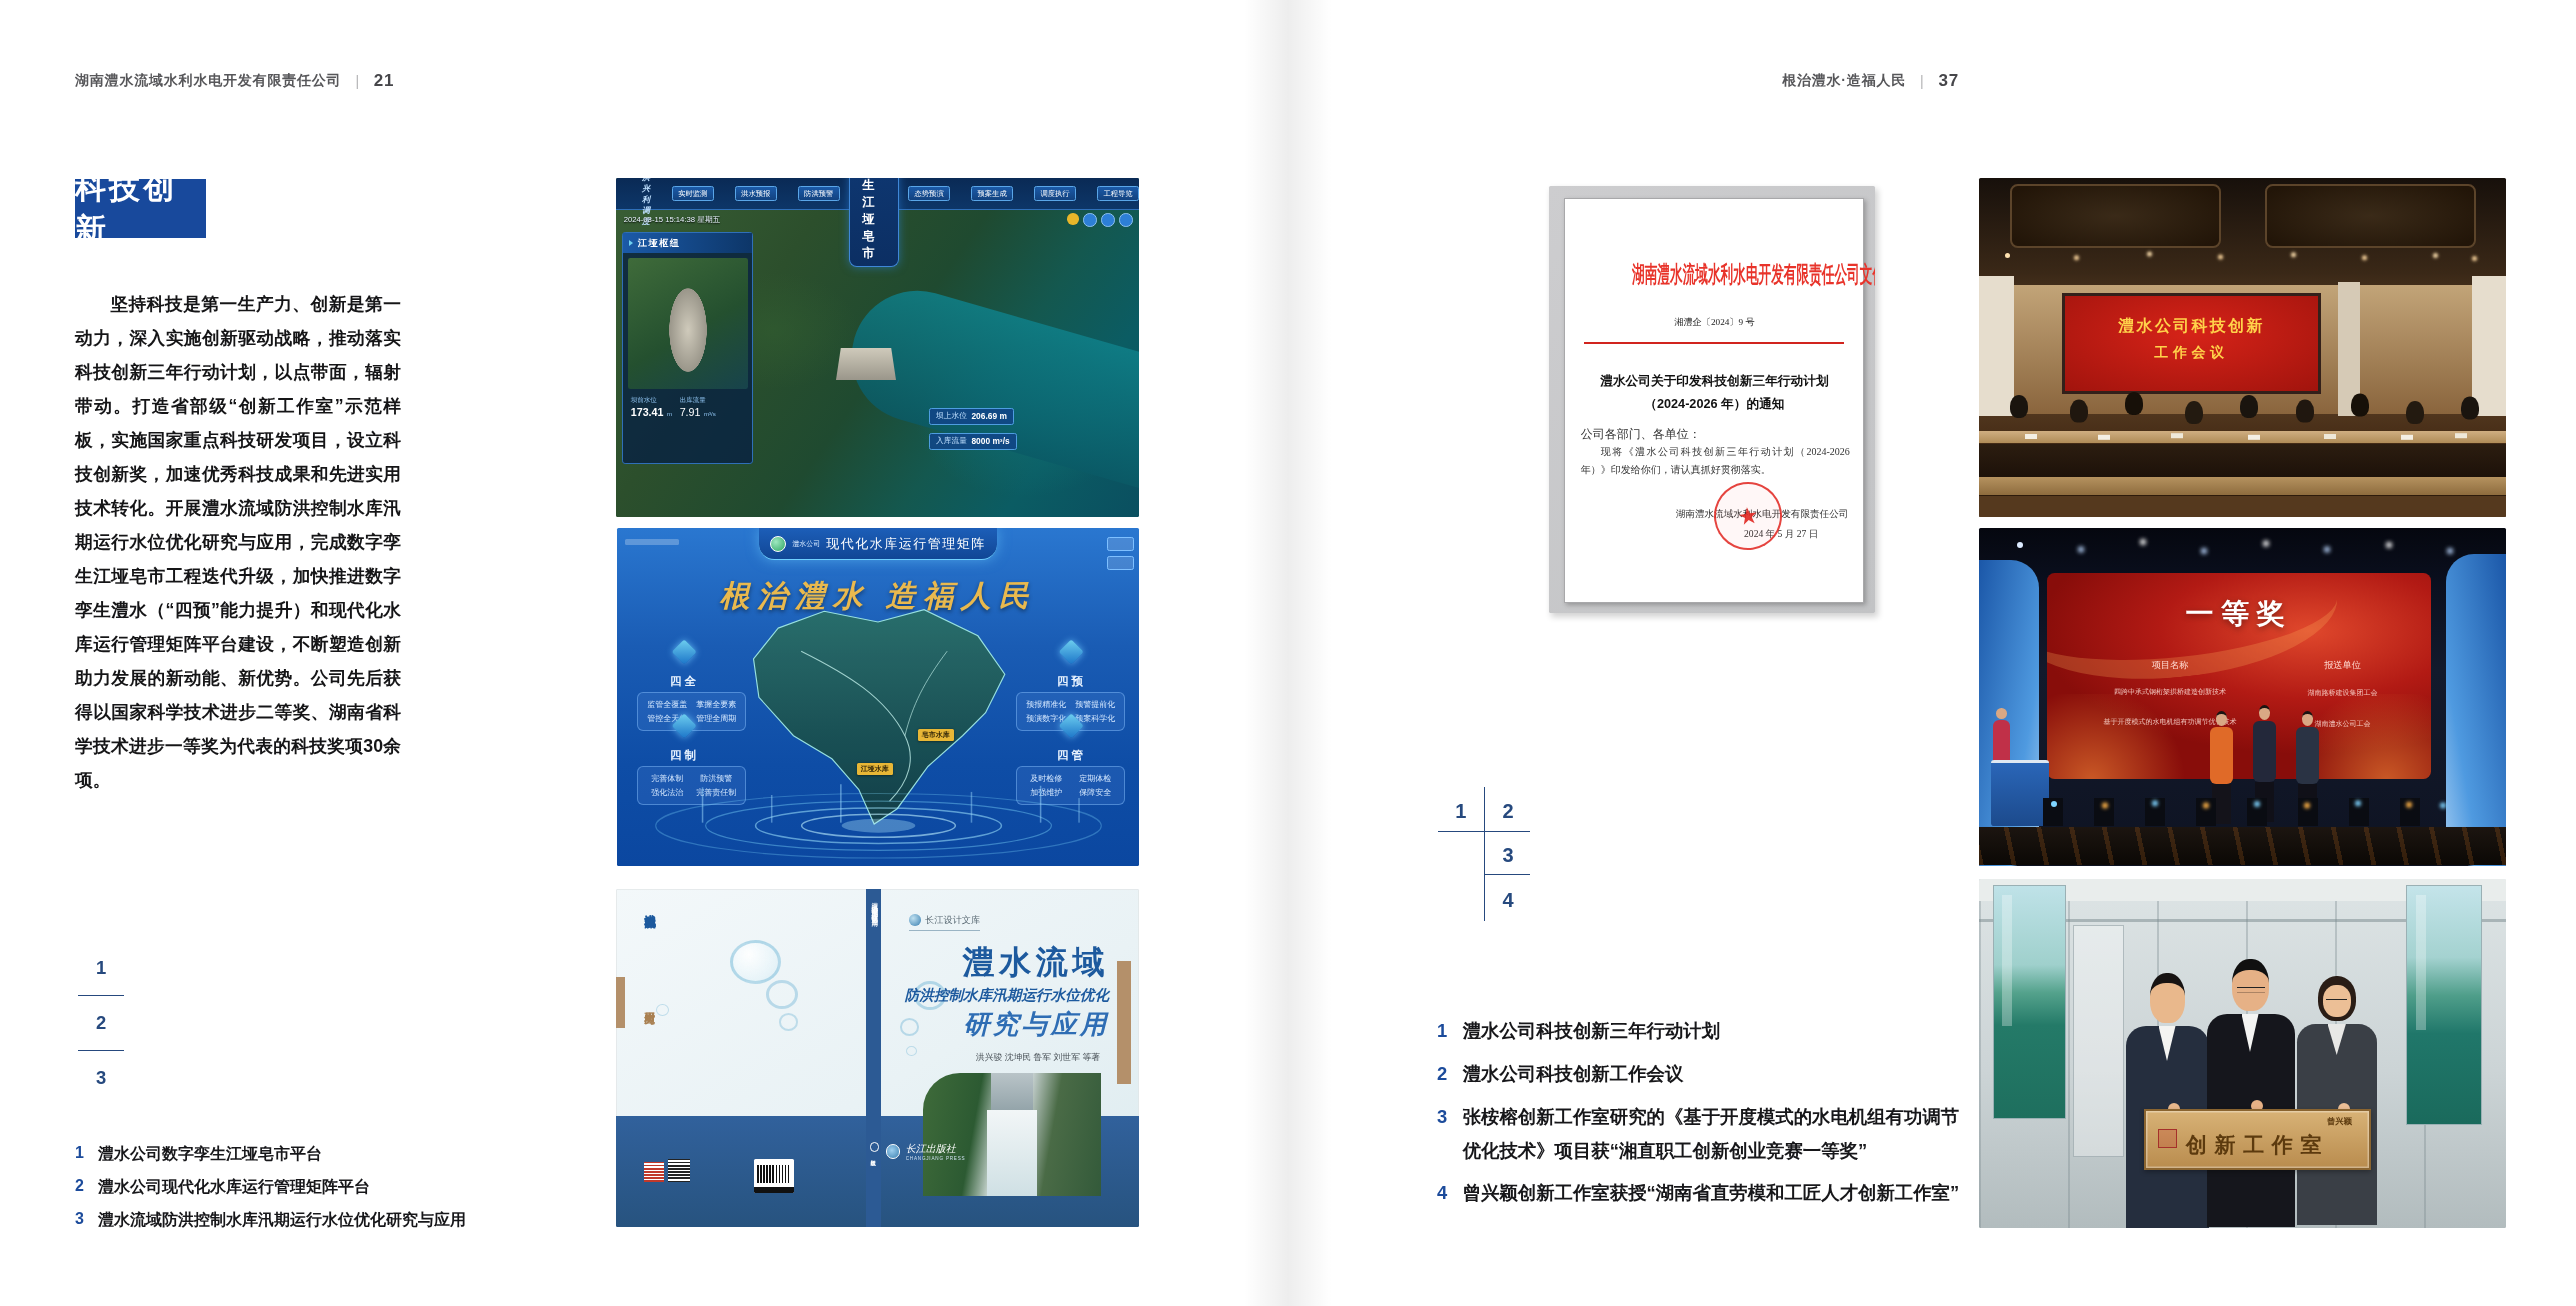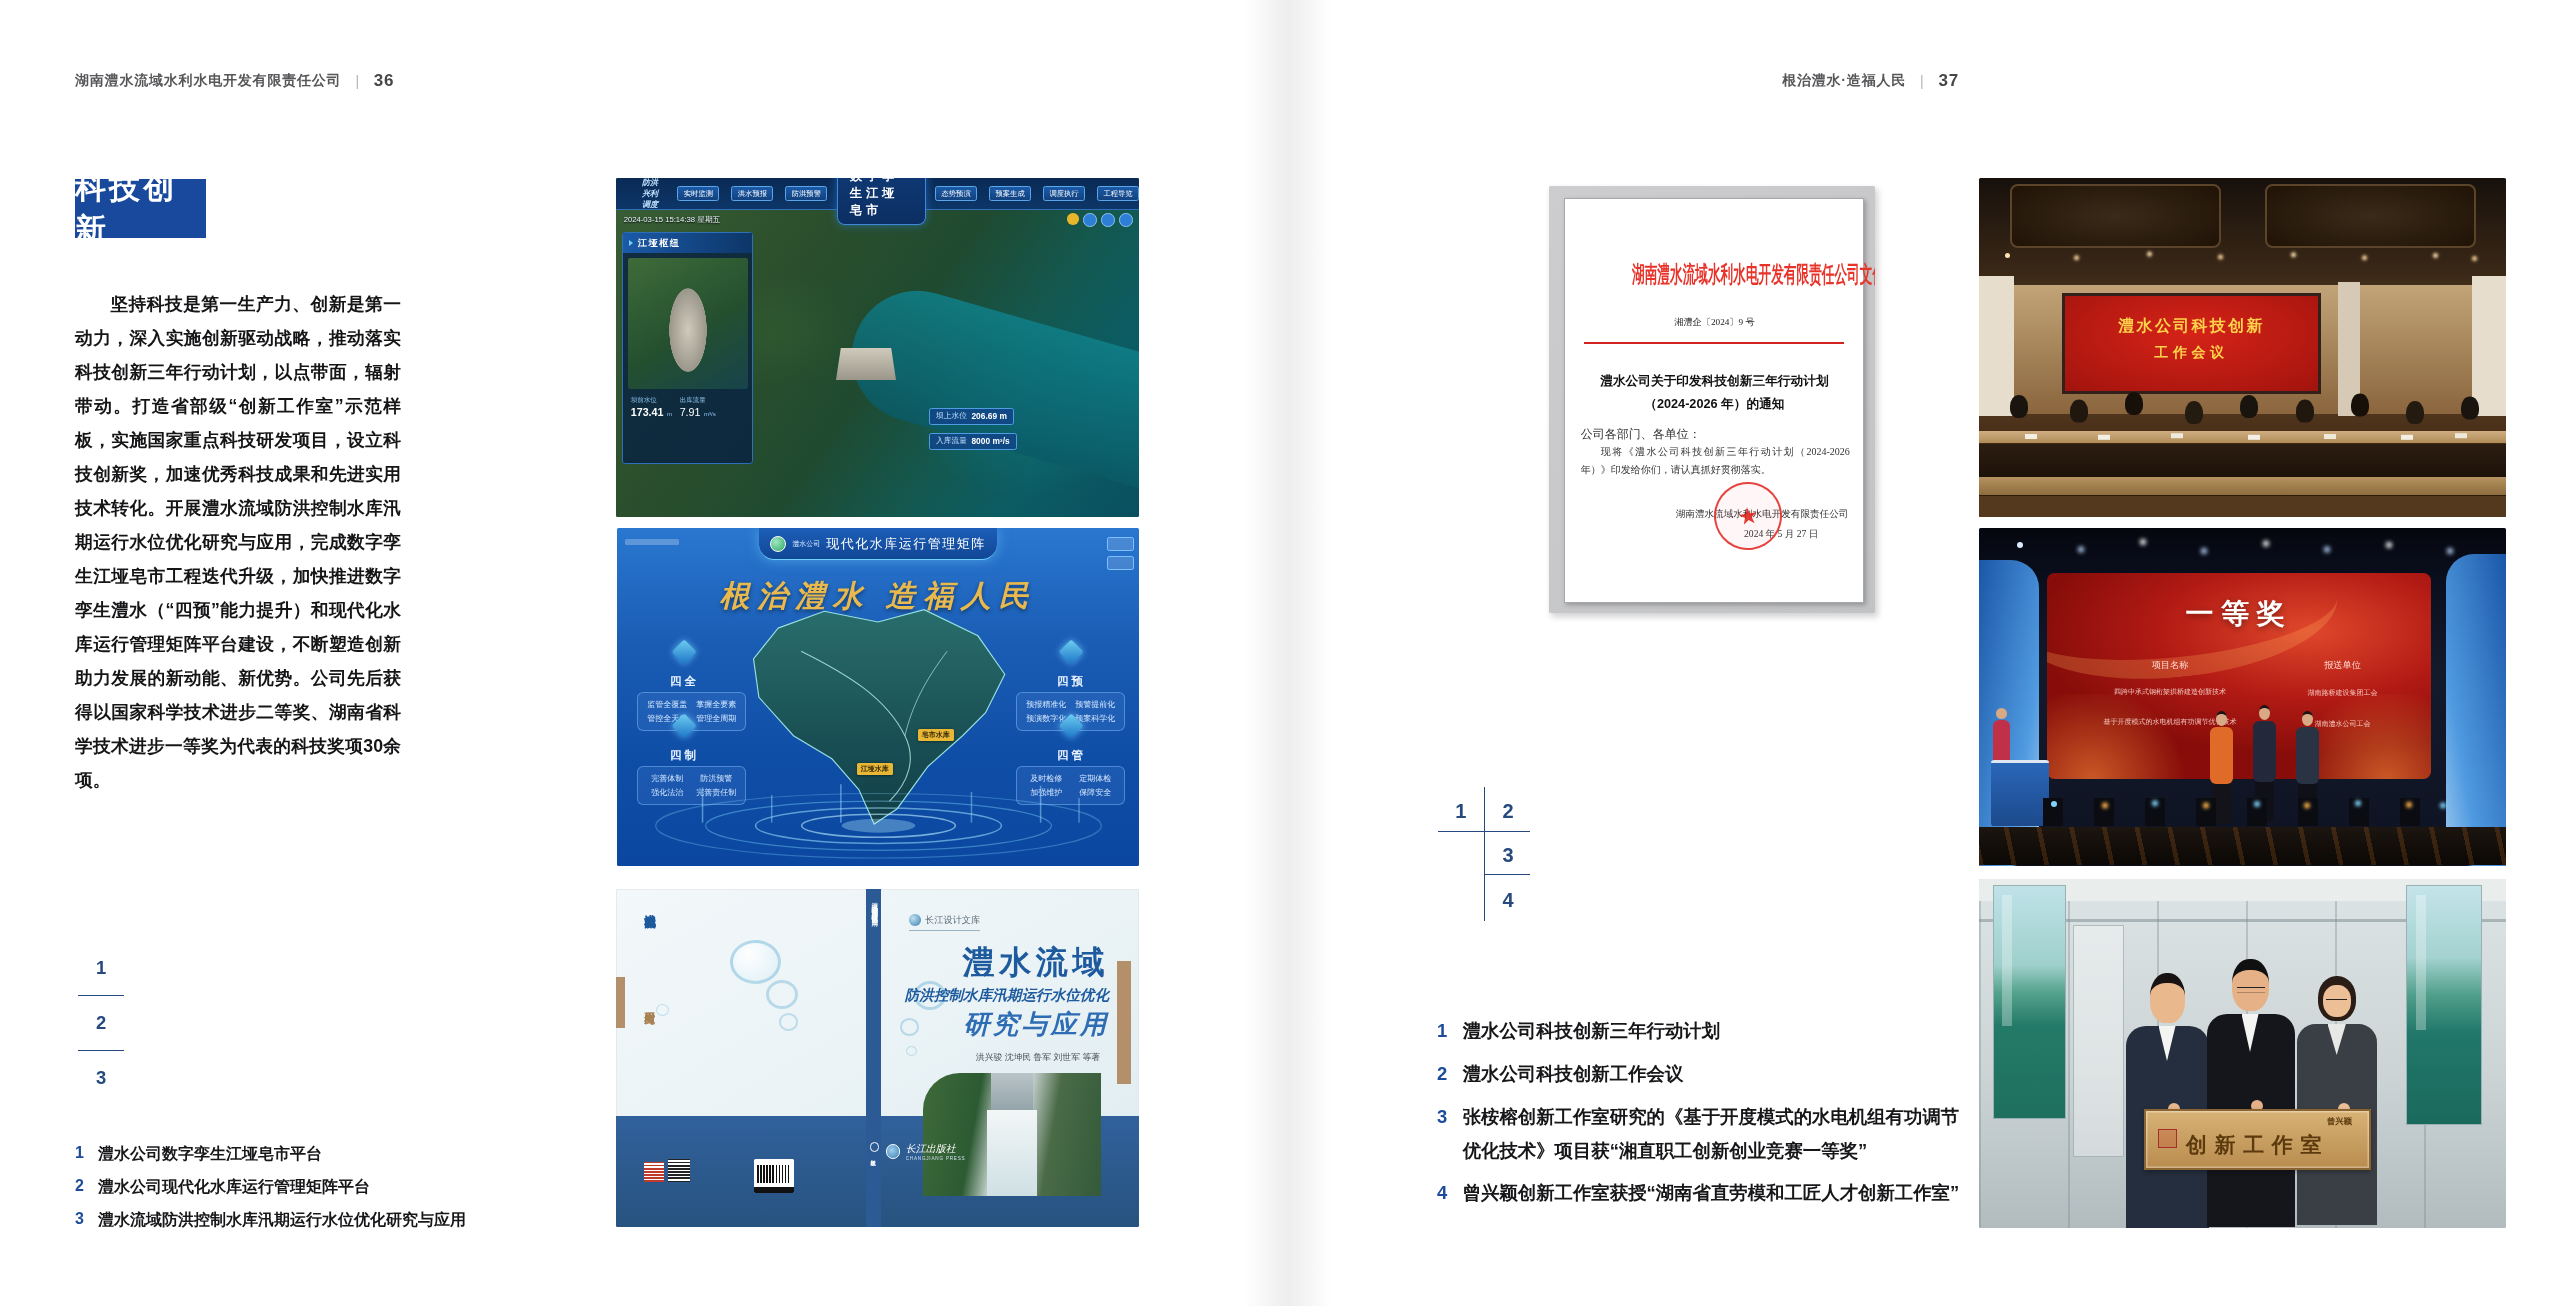--- a/index.html
+++ b/index.html
@@ -12,21 +12,21 @@
   .badge{background:#18499c;color:#fff;display:flex;align-items:center;justify-content:center;
          font-weight:700;font-size:31px;letter-spacing:3.1px}
   .para{font-size:17.7px;line-height:34px;font-weight:600;color:#151517;text-align:justify;text-indent:2em}
   .fidx{font-weight:700;color:#26497e}
   .fline{background:#26497e;height:1.2px}
   .cap{display:flex;align-items:flex-start}
   .cap .n{color:#1c4b9b;font-weight:700;flex:0 0 auto}
   .cap .t{color:#17171a;font-weight:700}
   .fig{position:absolute;overflow:hidden;border-radius:1.5px}
   .tab{font-size:7.3px;color:#fff;padding:1.5px 5.4px;background:linear-gradient(#1b5aa8,#12427f);
-       border:0.8px solid #5aa6e8;border-radius:2.3px;margin-left:12px;white-space:nowrap}
+       border:0.8px solid #5aa6e8;border-radius:2.3px;margin-left:21px;white-space:nowrap}
   .chip{position:absolute;background:#e8b736;color:#33280a;font-size:7px;font-weight:700;
         padding:0.8px 3.8px;border-radius:1.5px;white-space:nowrap;box-shadow:0 0.8px 2.3px rgba(0,0,0,.4)}
   .corner-label{font-size:11.5px;font-weight:700;color:#eaf4ff;letter-spacing:3.1px;text-align:center}
   .corner-box{display:grid;grid-template-columns:1fr 1fr;gap:3.1px 6.1px;padding:6.1px 7.7px;
         background:rgba(130,180,255,.12);border:0.8px solid rgba(140,195,255,.45);border-radius:6.1px}
   .corner-box span{font-size:8px;color:#d6e9ff;white-space:nowrap;text-align:center}
   .diamond{width:18.4px;height:18.4px;transform:rotate(45deg);border-radius:3.1px;
         background:linear-gradient(135deg,#6fd0f0,#1b74c8);box-shadow:0 0 7.7px rgba(110,200,255,.8)}
   .vtxt{writing-mode:vertical-rl}
   .docserif{font-family:"Liberation Serif",serif}
@@ -35,21 +35,21 @@
 <body>
 
 <div class="abs" style="left:0;top:0;width:2036px;height:1306px">
 
   <div class="abs" style="left:1244px;top:0;width:88px;height:1306px;
               background:linear-gradient(to right,rgba(0,0,0,0),rgba(0,0,0,.07) 50%,rgba(0,0,0,0))"></div>
 
   <div class="abs hdr" style="left:75px;top:71px">
     <span>湖南澧水流域水利水电开发有限责任公司</span>
     <span class="sep">|</span>
-    <span class="pg">36</span>
+    <span class="pg">21</span>
   </div>
 
   <div class="abs badge" style="left:75px;top:179px;width:131px;height:59px">科技创新</div>
 
   <div class="abs para" style="left:75px;top:287px;width:326px">坚持科技是第一生产力、创新是第一动力，深入实施创新驱动战略，推动落实科技创新三年行动计划，以点带面，辐射带动。打造省部级“创新工作室”示范样板，实施国家重点科技研发项目，设立科技创新奖，加速优秀科技成果和先进实用技术转化。开展澧水流域防洪控制水库汛期运行水位优化研究与应用，完成数字孪生江垭皂市工程迭代升级，加快推进数字孪生澧水（“四预”能力提升）和现代化水库运行管理矩阵平台建设，不断塑造创新助力发展的新动能、新优势。公司先后获得以国家科学技术进步二等奖、湖南省科学技术进步一等奖为代表的科技奖项30余项。</div>
 
   <div class="abs fidx" style="left:78px;top:957px;width:46px;text-align:center;font-size:18.4px">1</div>
   <div class="abs fline" style="left:78px;top:995px;width:46px"></div>
   <div class="abs fidx" style="left:78px;top:1012px;width:46px;text-align:center;font-size:18.4px">2</div>
   <div class="abs fline" style="left:78px;top:1050px;width:46px"></div>

